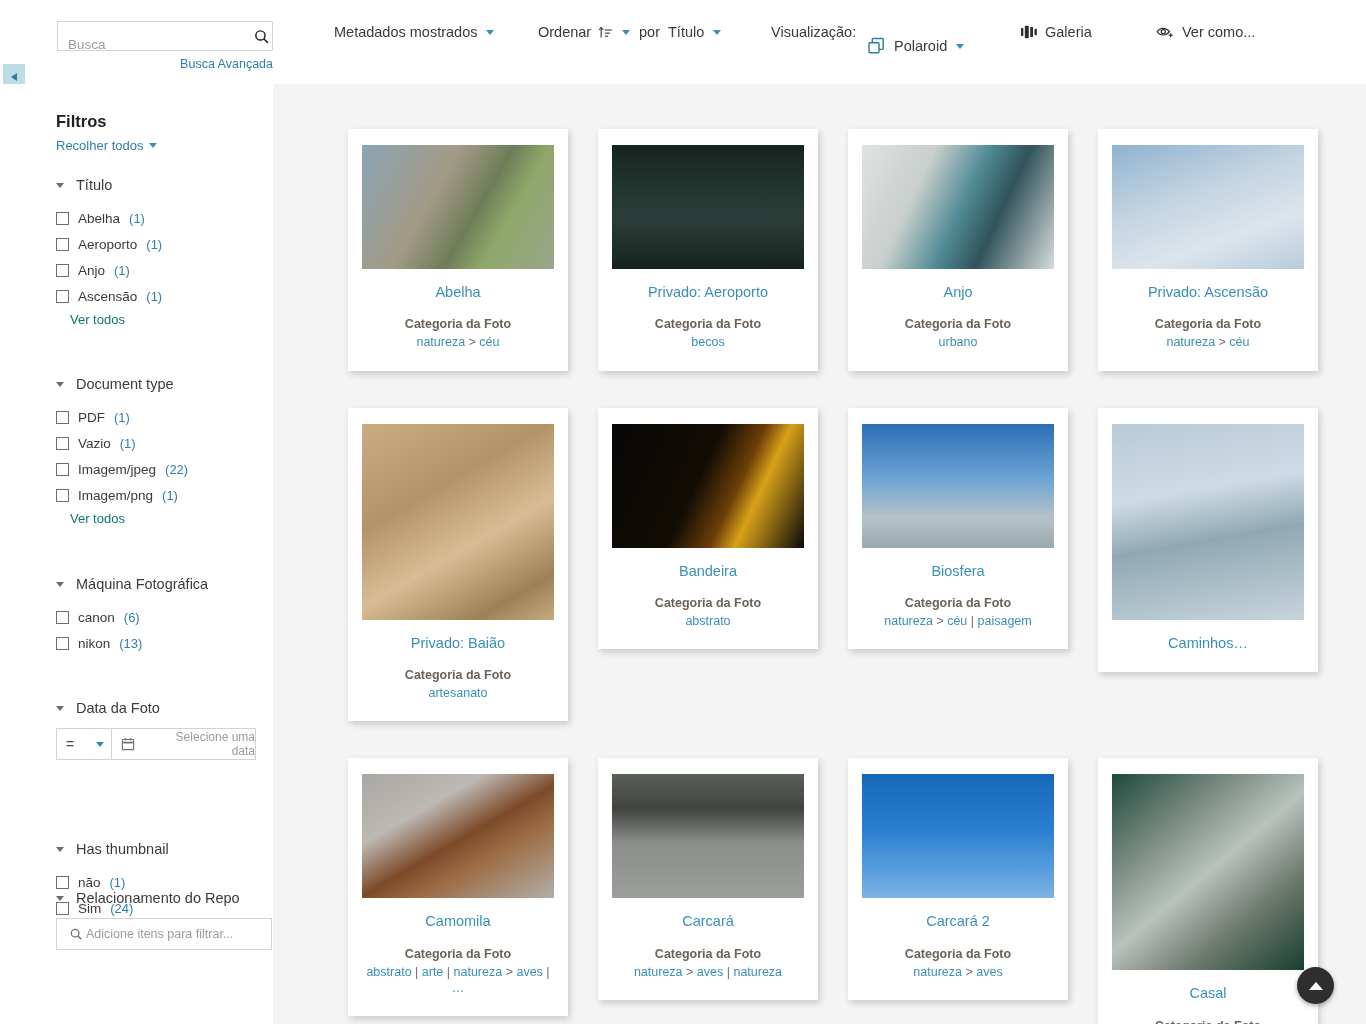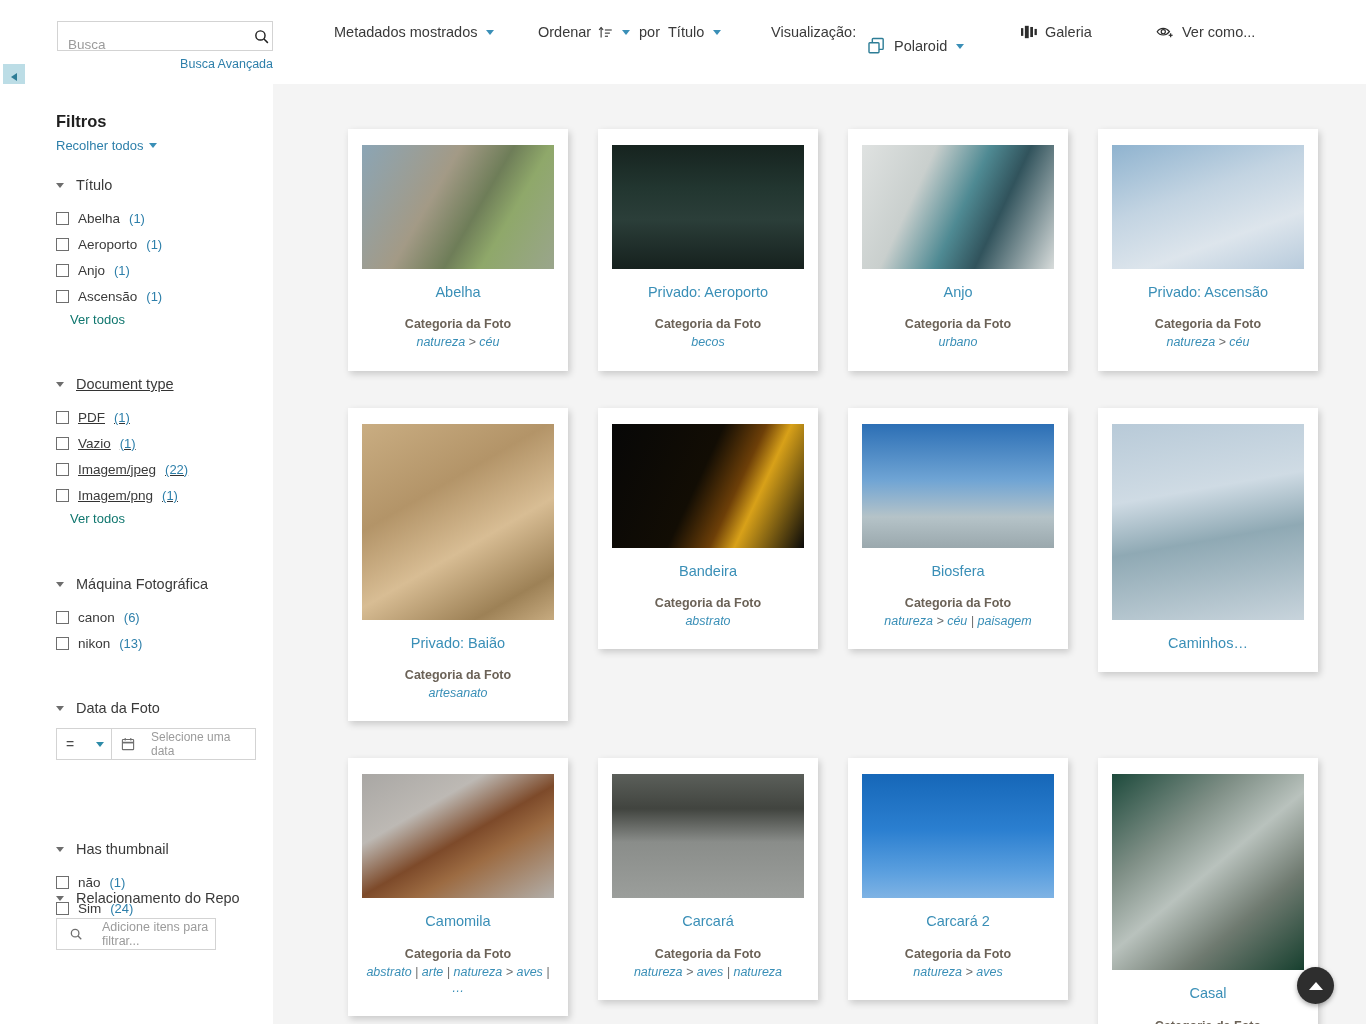--- a/index.html
+++ b/index.html
@@ -122,21 +122,21 @@
     justify-content: space-between; padding: 0 7px 0 9px;
     border-right: 1px solid #d3d3d3; font-size: 14px; color: #4a4a4a;
     cursor: pointer;
   }
   .date-op .caret { border-top-color: #2d8ba8; }
   .date-input {
     flex: 1; display: flex; align-items: center; gap: 16px; padding-left: 9px;
     font-size: 12px; color: #9b9b9b; cursor: pointer;
   }
   .repo-search {
-    display: flex; align-items: center; gap: 19px; width: 160px; height: 32px;
+    display: flex; align-items: center; gap: 3px; width: 216px; height: 32px;
     border: 1px solid #d3d3d3; background: #fff; padding-left: 12px;
     margin-top: 2px; font-size: 12.5px; color: #9b9b9b; cursor: text;
   }
 
   
   .main {
     position: absolute; left: 273px; top: 84px;
     width: 1093px; height: 940px; background: #f4f4f4; overflow: hidden;
   }
   .grid {
@@ -160,21 +160,20 @@
   .card .ttl {
     margin-top: 15px; font-size: 14.5px; color: #3a8fb7; cursor: pointer;
     line-height: 1.2;
   }
   .card .meta-label {
     margin-top: 16px; font-size: 12.5px; font-weight: bold; color: #6b6257;
   }
   .card .meta-val {
     margin-top: 3px; font-size: 12.5px; color: #3a8fb7; line-height: 1.3;
     word-break: break-word;
-    font-style: italic;
   }
   .card .meta-val .sep { color: #6e6e6e; }
 
   .scrolltop {
     position: absolute; right: 32px; bottom: 20px; width: 37px; height: 37px;
     border-radius: 50%; background: #2e2e2e; display: flex;
     align-items: center; justify-content: center; cursor: pointer;
     box-shadow: 0 2px 5px rgba(0,0,0,.35); z-index: 40;
   }
   .scrolltop .up {
@@ -299,21 +298,21 @@
         <span class="cnt">(1)</span>
       </div>
       <div class="facet-opt">
         <span class="cb"></span>
         <span>Ascensão</span>
         <span class="cnt">(1)</span>
       </div>
       <span class="ver-todos">Ver todos</span>
     </div>
 
-    <div class="facet" style="top:292px;text-decoration:underline;">
+    <div class="facet" style="top:292px;">
       <div class="facet-head">
         <span class="tw"></span>
         <span>Document type</span>
       </div>
       <div class="facet-opt">
         <span class="cb"></span>
         <span>PDF</span>
         <span class="cnt">(1)</span>
       </div>
       <div class="facet-opt">
@@ -344,21 +343,21 @@
         <span>canon</span>
         <span class="cnt">(6)</span>
       </div>
       <div class="facet-opt">
         <span class="cb"></span>
         <span>nikon</span>
         <span class="cnt">(13)</span>
       </div>
     </div>
 
-    <div class="facet" style="top:616px;">
+    <div class="facet" style="top:616px;text-align:right;">
       <div class="facet-head">
         <span class="tw"></span>
         <span>Data da Foto</span>
       </div>
       <div class="date-row">
         <div class="date-op">
           <span>=</span>
           <span class="caret"></span>
         </div>
         <div class="date-input">

